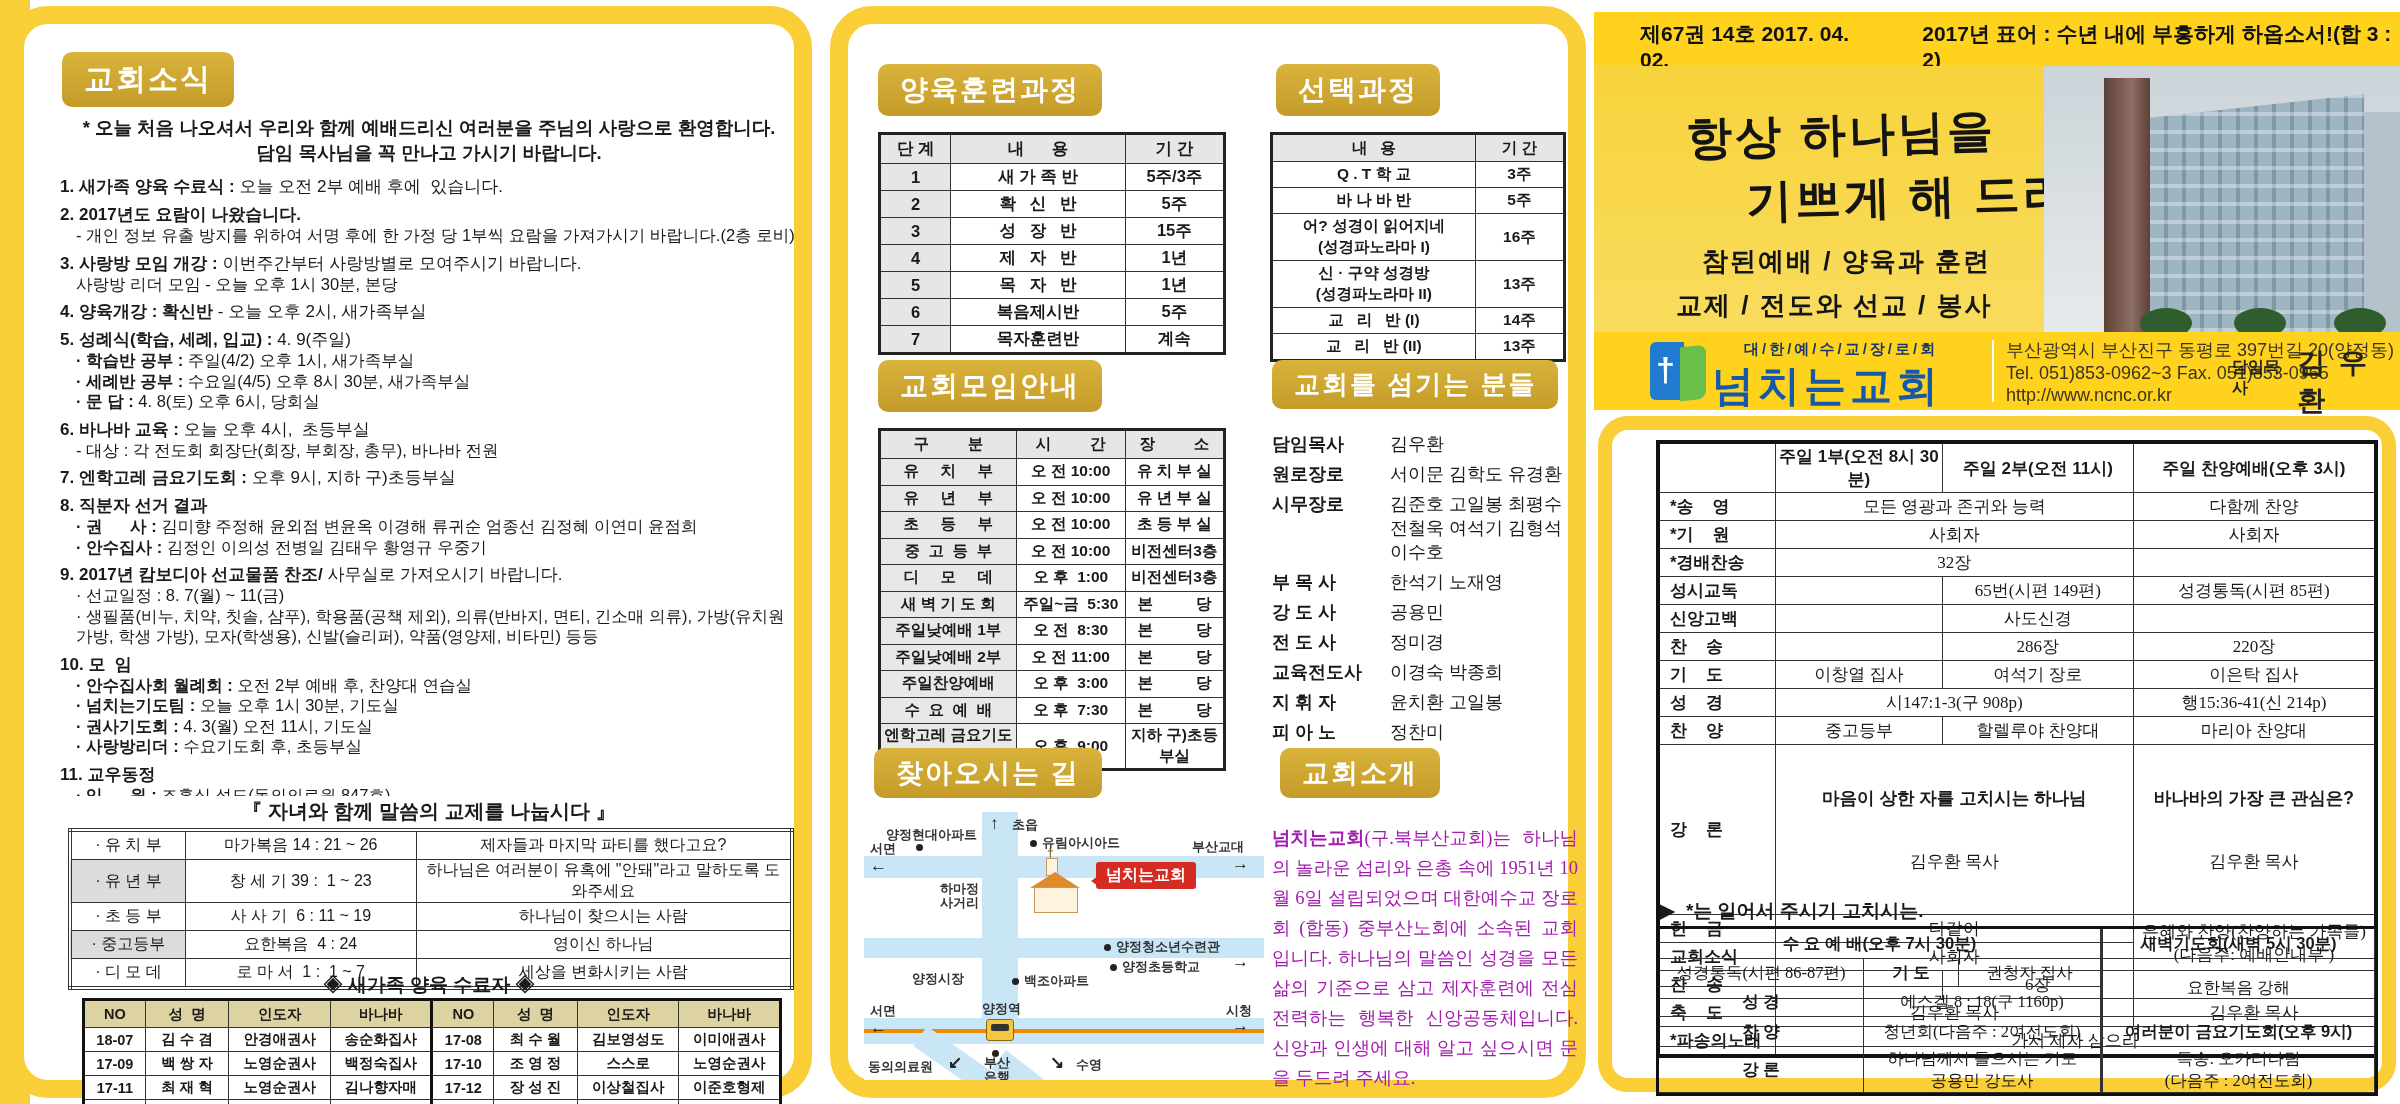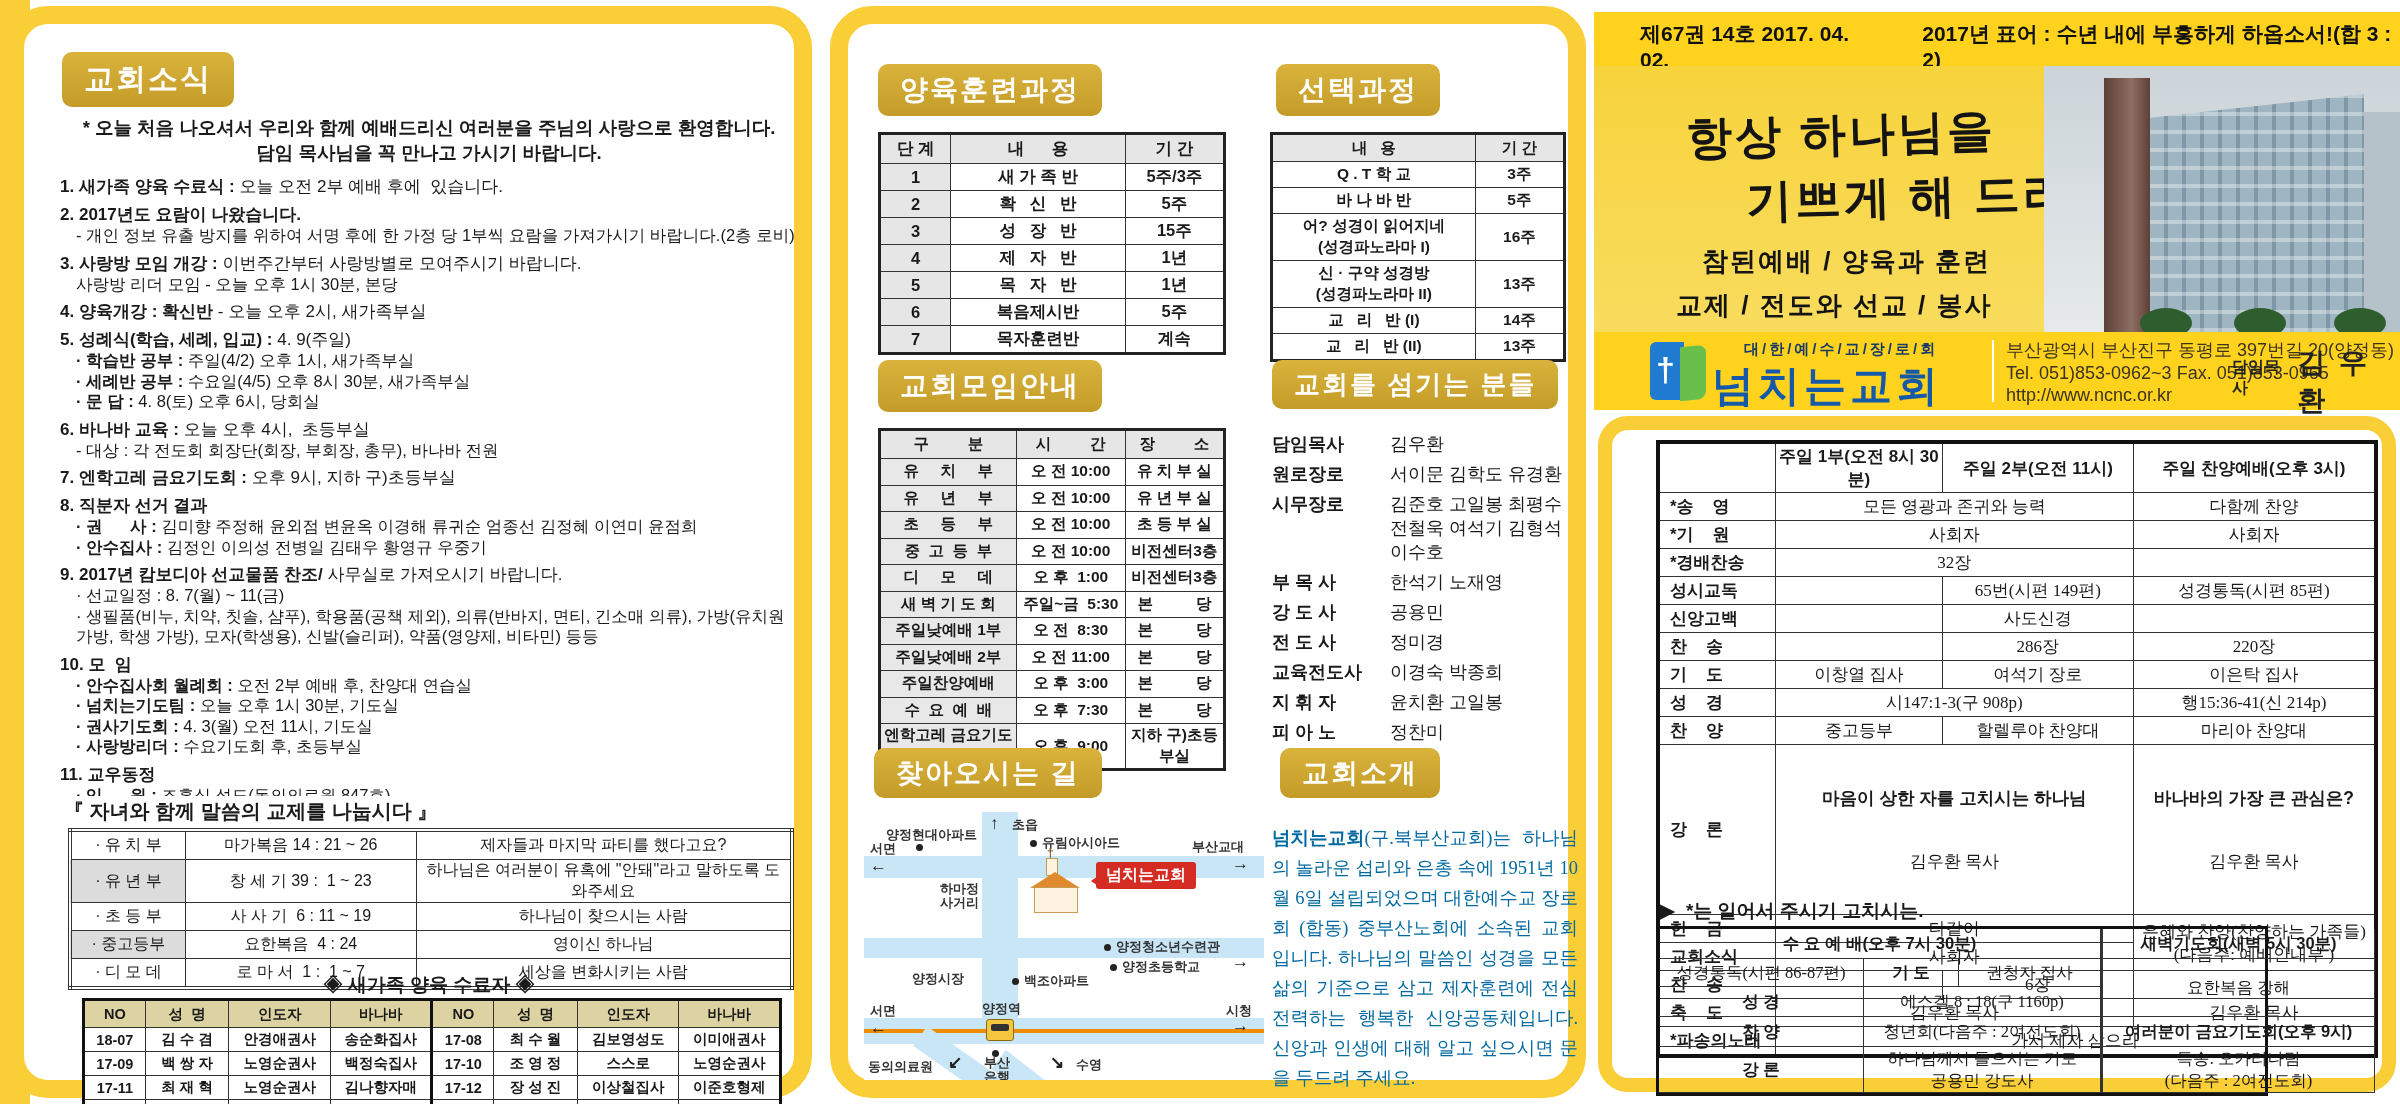--- a/index.html
+++ b/index.html
@@ -30,21 +30,21 @@
   #news-intro{position:absolute;left:40px;top:92px;width:730px;text-align:center;
         font-weight:bold;font-size:18.5px;line-height:1.35;}
   #news-list{position:absolute;left:36px;top:152px;width:736px;height:620px;overflow:hidden;}
   .news-item{margin-bottom:7px;font-size:17px;line-height:1.24;}
   .news-no,.news-label{font-weight:bold;white-space:pre-wrap;}
   .news-text{white-space:pre-wrap;}
   .news-sub{padding-left:16px;font-size:16.5px;line-height:1.24;}
   .sub-label{font-weight:bold;white-space:pre-wrap;}
   .sub-text{white-space:pre-wrap;}
 
-  #family-title{position:absolute;left:40px;top:774px;width:730px;
+  #family-title{position:absolute;left:40px;top:774px;width:730px;text-align:center;
         font-weight:bold;font-size:20px;}
   #family-table{position:absolute;left:44px;top:804px;width:726px;font-size:16px;border:4px double #333;}
   #family-table td{height:27px;padding:0 4px;}
   #family-table tr:nth-child(even) td:first-child{background:#dcdcdc;}
   #grad-title{position:absolute;left:40px;top:948px;width:730px;text-align:center;
         font-weight:bold;font-size:19px;}
   #grad-table{position:absolute;left:58px;top:974px;width:700px;font-size:14.5px;border:3px solid #111;}
   #grad-table th{background:#ddd2a2;height:24px;}
   #grad-table td{height:21px;font-weight:bold;}
   #grad-table td:nth-child(4),#grad-table th:nth-child(4){border-right:3px solid #111;}
@@ -82,21 +82,21 @@
         border-right:25px solid transparent;border-bottom:16px solid #e08a2e;}
   .ch-body{position:absolute;left:12px;top:33px;width:42px;height:24px;background:#fdf3e0;border:1px solid #c79b5a;}
   .ch-tower{position:absolute;left:24px;top:4px;width:10px;height:16px;background:#fdf3e0;border:1px solid #c79b5a;}
   .ch-cross{position:absolute;left:25px;top:-8px;font-size:12px;color:#7a5a1f;font-weight:bold;}
   #station-icon{position:absolute;left:122px;top:207px;width:26px;height:20px;background:#f5c63f;
         border:1px solid #8a6a10;border-radius:3px;}
   #station-icon::before{content:"";position:absolute;left:4px;top:4px;width:18px;height:7px;background:#333;border-radius:2px;}
 
   
   #intro-text{position:absolute;left:424px;top:800px;width:306px;font-size:18.5px;line-height:1.62;
-        text-align:justify;color:#0369a1;}
+        text-align:justify;color:#a21caf;}
   #intro-lead{font-weight:bold;}
 
   
   #right-panel{position:absolute;left:1594px;top:0;width:806px;height:1104px;}
   #top-strip{position:absolute;left:0;top:12px;width:806px;height:68px;background:#ffd21e;
         display:flex;align-items:center;font-weight:bold;font-size:21px;color:#111;}
   #top-strip .gap{width:46px;flex:none;}
   #banner{position:absolute;left:0;top:66px;width:806px;height:266px;
         background:linear-gradient(180deg,#f7d33c,#f9dc5e);overflow:hidden;}
   .banner-title{position:absolute;font-weight:800;font-size:46px;color:#141414;letter-spacing:3px;
@@ -131,21 +131,21 @@
   #lower-frame{position:absolute;left:4px;top:416px;width:798px;height:676px;border:14px solid #f9ce37;
         border-radius:30px;background:#fff;box-sizing:border-box;}
   #worship-table{position:absolute;left:62px;top:440px;width:722px;border:4px solid #111;font-size:17px;}
   #worship-table td{height:25px;padding:1px 3px;font-family:"Liberation Serif",serif;}
   #worship-table td.lbl{font-family:"Liberation Sans",sans-serif;font-weight:bold;text-align:left;padding-left:10px;}
   #worship-table td.hdr{font-family:"Liberation Sans",sans-serif;font-weight:bold;}
   .sermon-t{font-family:"Liberation Sans",sans-serif;font-weight:bold;font-size:17.5px;}
   #note-line{position:absolute;left:66px;top:898px;font-size:19px;font-weight:bold;}
   #note-line .tri{margin-right:6px;}
 
-  #wed-grid{position:absolute;left:62px;top:926px;width:612px;border:3px solid #111;box-sizing:border-box;
+  #wed-grid{position:absolute;left:62px;top:926px;width:722px;border:3px solid #111;box-sizing:border-box;
         display:grid;grid-template-columns:205px 95px 142px 274px;grid-template-rows:30px 28px 30px 30px 46px;
         font-size:16.5px;}
   #wed-grid>div{border-right:1px solid #333;border-bottom:1px solid #333;display:flex;align-items:center;
         justify-content:center;text-align:center;white-space:pre-line;font-family:"Liberation Serif",serif;}
   #wed-grid>div.bold{font-family:"Liberation Sans",sans-serif;font-weight:bold;}
 </style>
 </head>
 <body>
 
 <div id="page">

